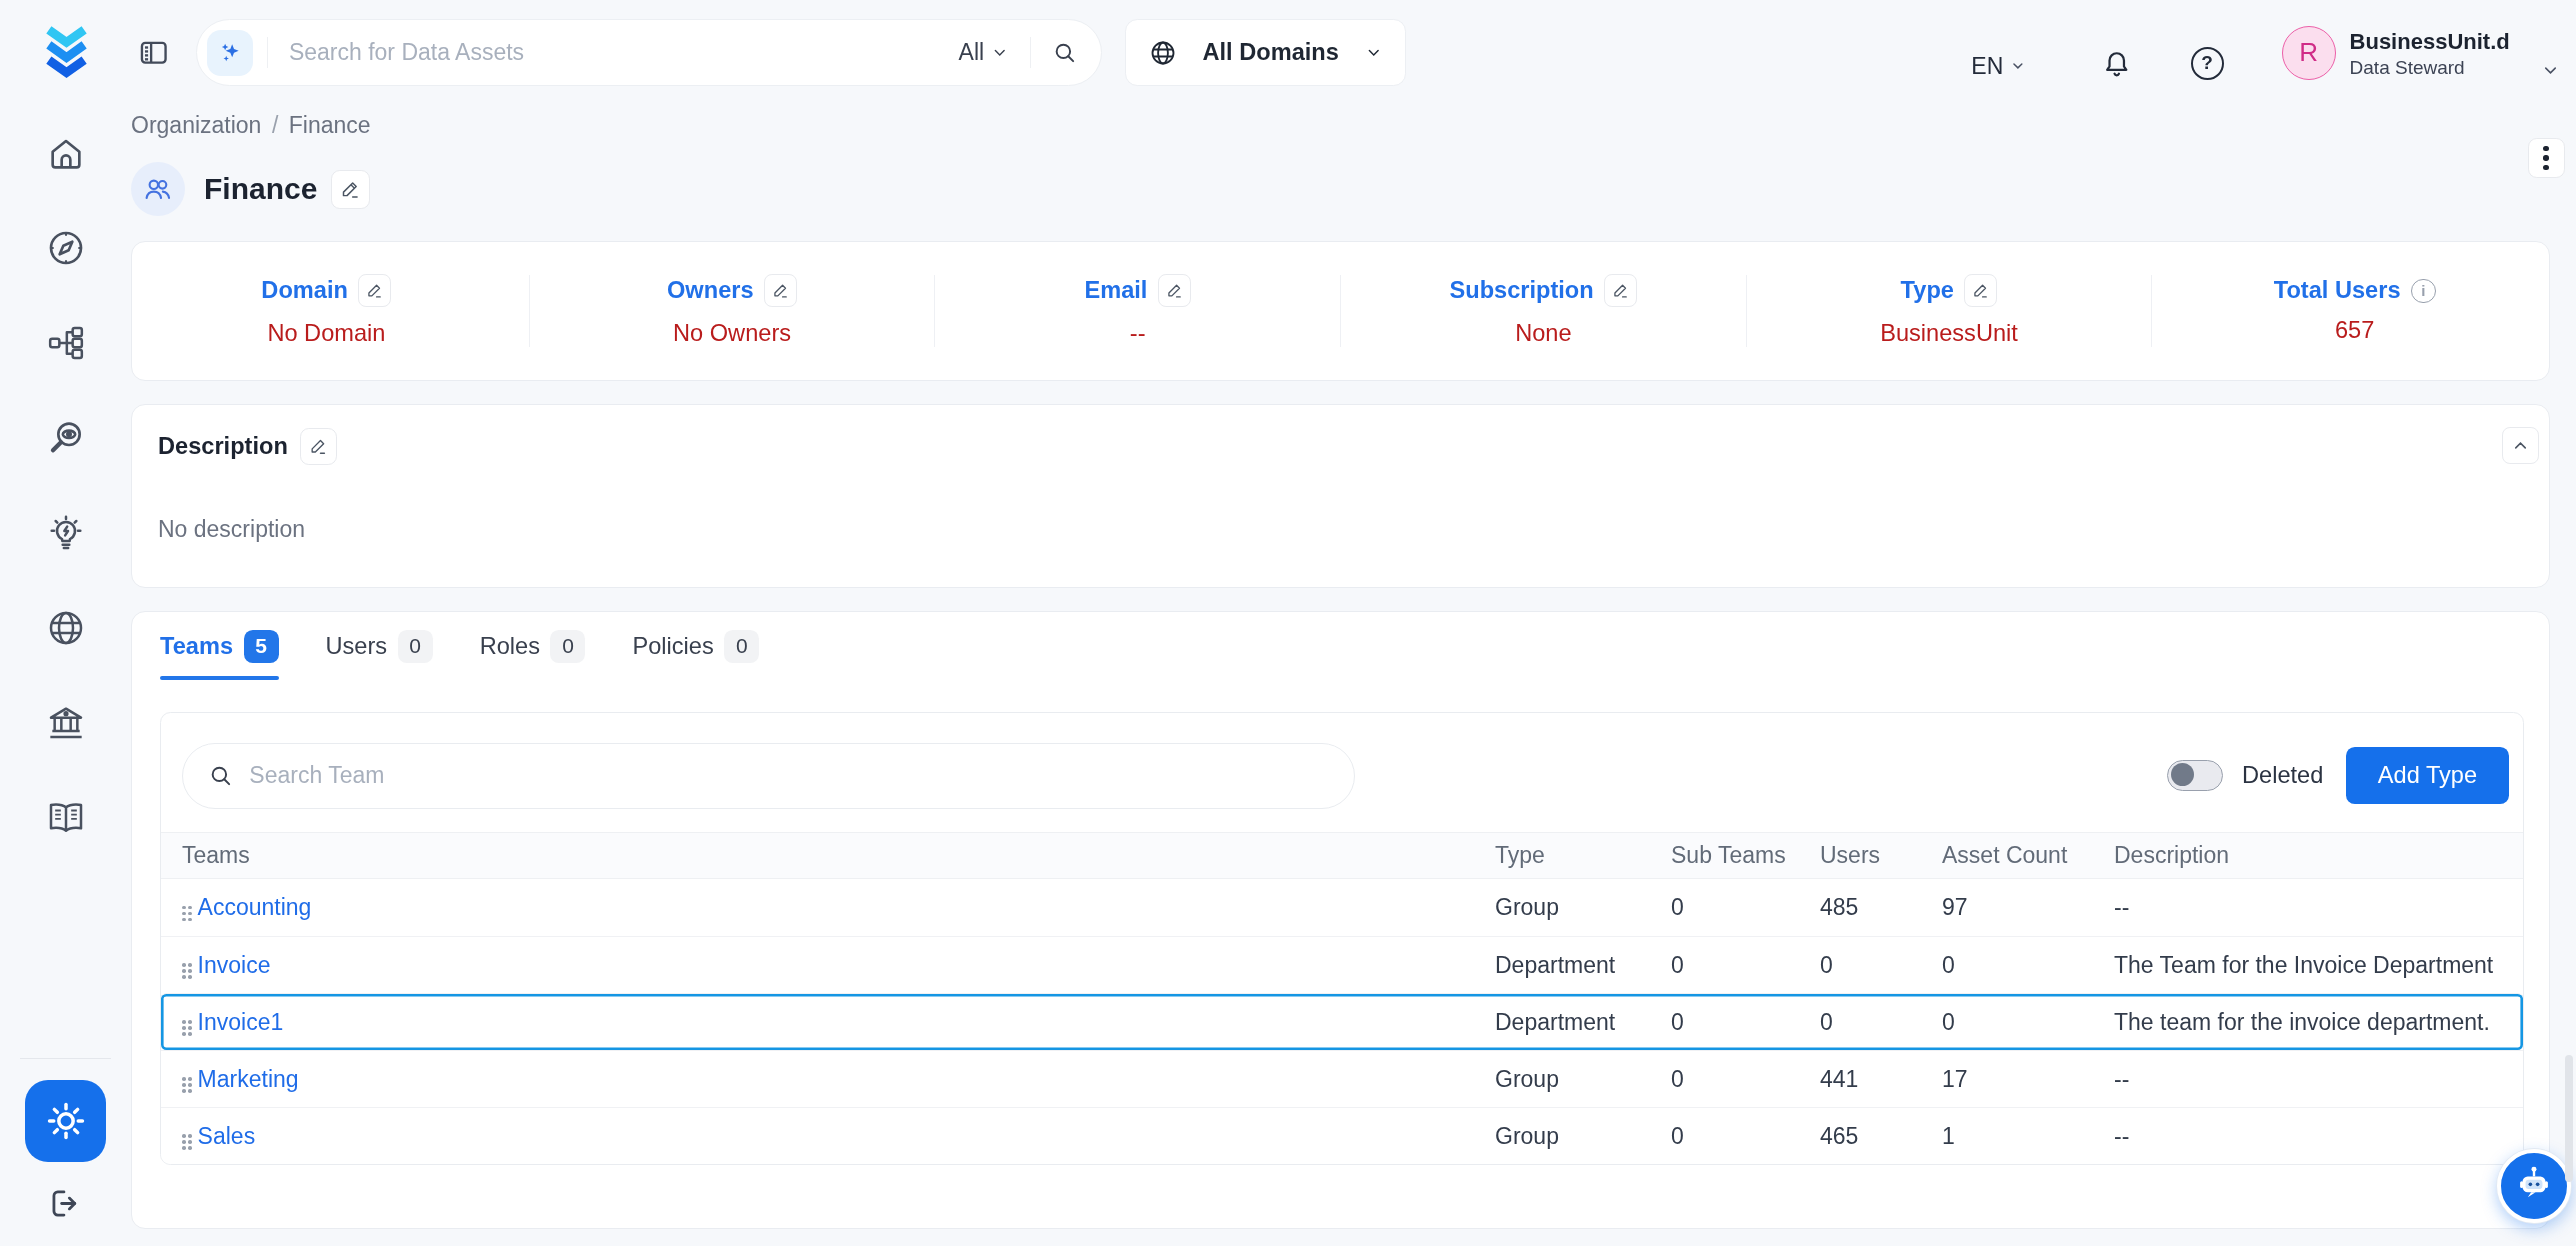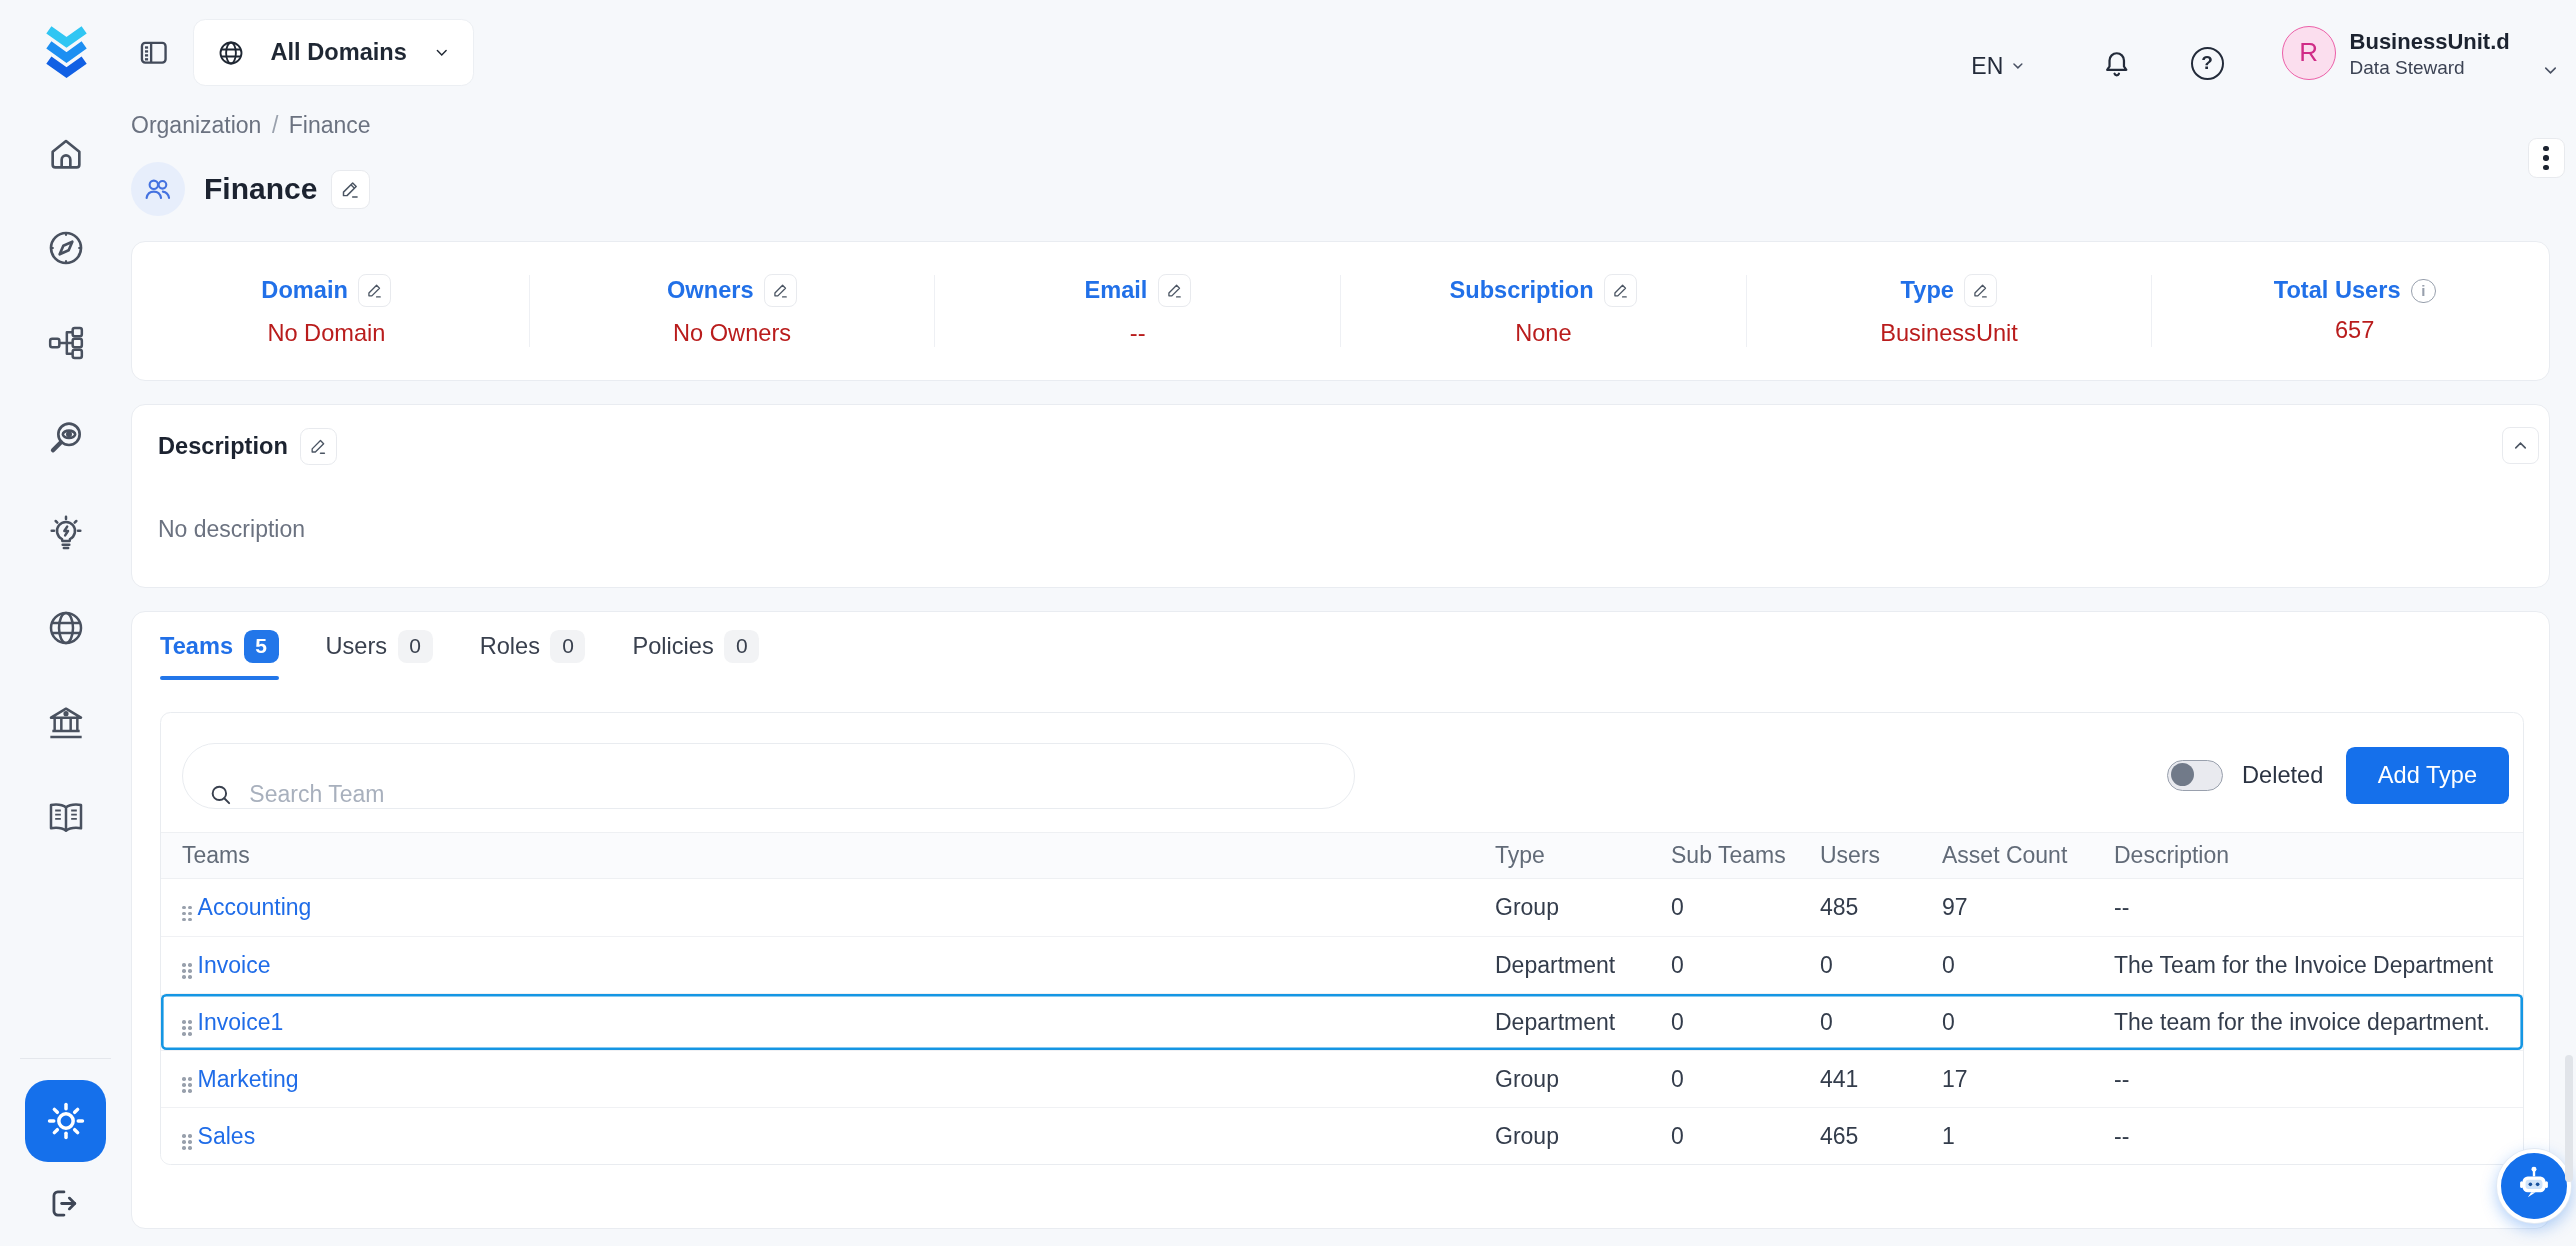--- a/index.html
+++ b/index.html
@@ -108,21 +108,21 @@
   .tab .badge { min-width:35px; height:33px; padding:0 7px; border-radius:8.8px; background:#f2f3f5;
     color:#39404e; font-size:21px; display:flex; align-items:center; justify-content:center; }
   .tab.active { color:#2170e8; font-weight:700; }
   .tab.active .badge { background:#2276e9; color:#fff; }
   .tab.active::after { content:""; position:absolute; left:0; right:0; bottom:0; height:4.4px;
     background:#2276e9; border-radius:2.6px; }
 
   .team-panel { margin:31.5px 25.4px 0 28px; border:0.9px solid #e9ecf0; border-radius:10.5px; overflow:hidden; }
   .controls { display:flex; align-items:center; padding:30px 14px 23.6px 21px; }
   .team-search { width:1173px; height:66px; border:0.9px solid #e9ecf0; border-radius:33px;
-    display:flex; align-items:flex-end; gap:15.8px; padding:0 24.5px; background:#fff; }
+    display:flex; align-items:center; gap:15.8px; padding:0 24.5px; background:#fff; }
   .team-search input { border:none; outline:none; flex:1; font-family:inherit; font-size:23px;
     color:#39404e; background:transparent; }
   .team-search input::placeholder { color:#a8b0bd; }
   .controls .right { margin-left:auto; display:flex; align-items:center; }
   .toggle { width:56px; height:31.5px; border-radius:15.8px; background:#e9eaef; border:1.8px solid #99a0ad;
     position:relative; cursor:pointer; }
   .toggle .knob { position:absolute; left:2.6px; top:1.8px; width:23.6px; height:23.6px; border-radius:50%;
     background:#717a89; }
   .toggle-label { font-size:23.6px; color:#2b3342; margin:0 23px 0 19px; }
   .add-team-btn { height:57px; padding:0 31.5px; border:none; border-radius:8.8px; background:#1570eb;
@@ -160,20 +160,42 @@
   </svg>
   <svg class="panel-toggle" width="31.5" height="31.5" viewBox="0 0 24 24" fill="none" stroke="#434b5a" stroke-width="1.8">
     <rect x="3" y="4.5" width="18" height="15" rx="2.5"></rect>
     <line x1="10" y1="4.5" x2="10" y2="19.5"></line>
     <line x1="5.3" y1="8" x2="7.7" y2="8"></line>
       <line x1="5.3" y1="11" x2="7.7" y2="11"></line>
     <line x1="5.3" y1="14" x2="7.7" y2="14"></line>
       <line x1="5.3" y1="17" x2="7.7" y2="17"></line>
   </svg>
 
+  <div class="search-pill">
+    <div class="sparkle-btn">
+      <svg width="26" height="26" viewBox="0 0 24 24" fill="#2b6fe4">
+        <path d="M14 4l1.7 4.3L20 10l-4.3 1.7L14 16l-1.7-4.3L8 10l4.3-1.7z"></path>
+        <path d="M7.5 3.5l.9 2.1 2.1.9-2.1.9-.9 2.1-.9-2.1-2.1-.9 2.1-.9z"></path>
+        <path d="M8.5 14.5l.7 1.8 1.8.7-1.8.7-.7 1.8-.7-1.8-1.8-.7 1.8-.7z"></path>
+      </svg>
+    </div>
+    <span class="v-div left"></span>
+    <input class="global-search-input" type="text" placeholder="Search for Data Assets" style="">
+    <div class="scope">
+      <span>All</span>
+      <svg width="17.5" height="17.5" viewBox="0 0 24 24" fill="none" stroke="#39404e" stroke-width="2" stroke-linecap="round">
+          <polyline points="6 9 12 15 18 9"></polyline>
+        </svg>
+    </div>
+    <span class="v-div right"></span>
+    <svg width="26" height="26" viewBox="0 0 24 24" fill="none" stroke="#39404e" stroke-width="1.8" stroke-linecap="round">
+      <circle cx="10.5" cy="10.5" r="6.2"></circle>
+        <line x1="15" y1="15" x2="19.5" y2="19.5"></line>
+    </svg>
+  </div>
 
   <div class="domain-pill">
     <svg width="28" height="28" viewBox="0 0 24 24" fill="none" stroke="#1f2733" stroke-width="1.6">
       <circle cx="12" cy="12" r="9"></circle>
         <ellipse cx="12" cy="12" rx="4.2" ry="9"></ellipse>
       <path d="M3.5 9h17M3.5 15h17"></path>
     </svg>
     <span class="label">All Domains</span>
     <svg width="17.5" height="17.5" viewBox="0 0 24 24" fill="none" stroke="#1f2733" stroke-width="2" stroke-linecap="round">
         <polyline points="6 9 12 15 18 9"></polyline>

